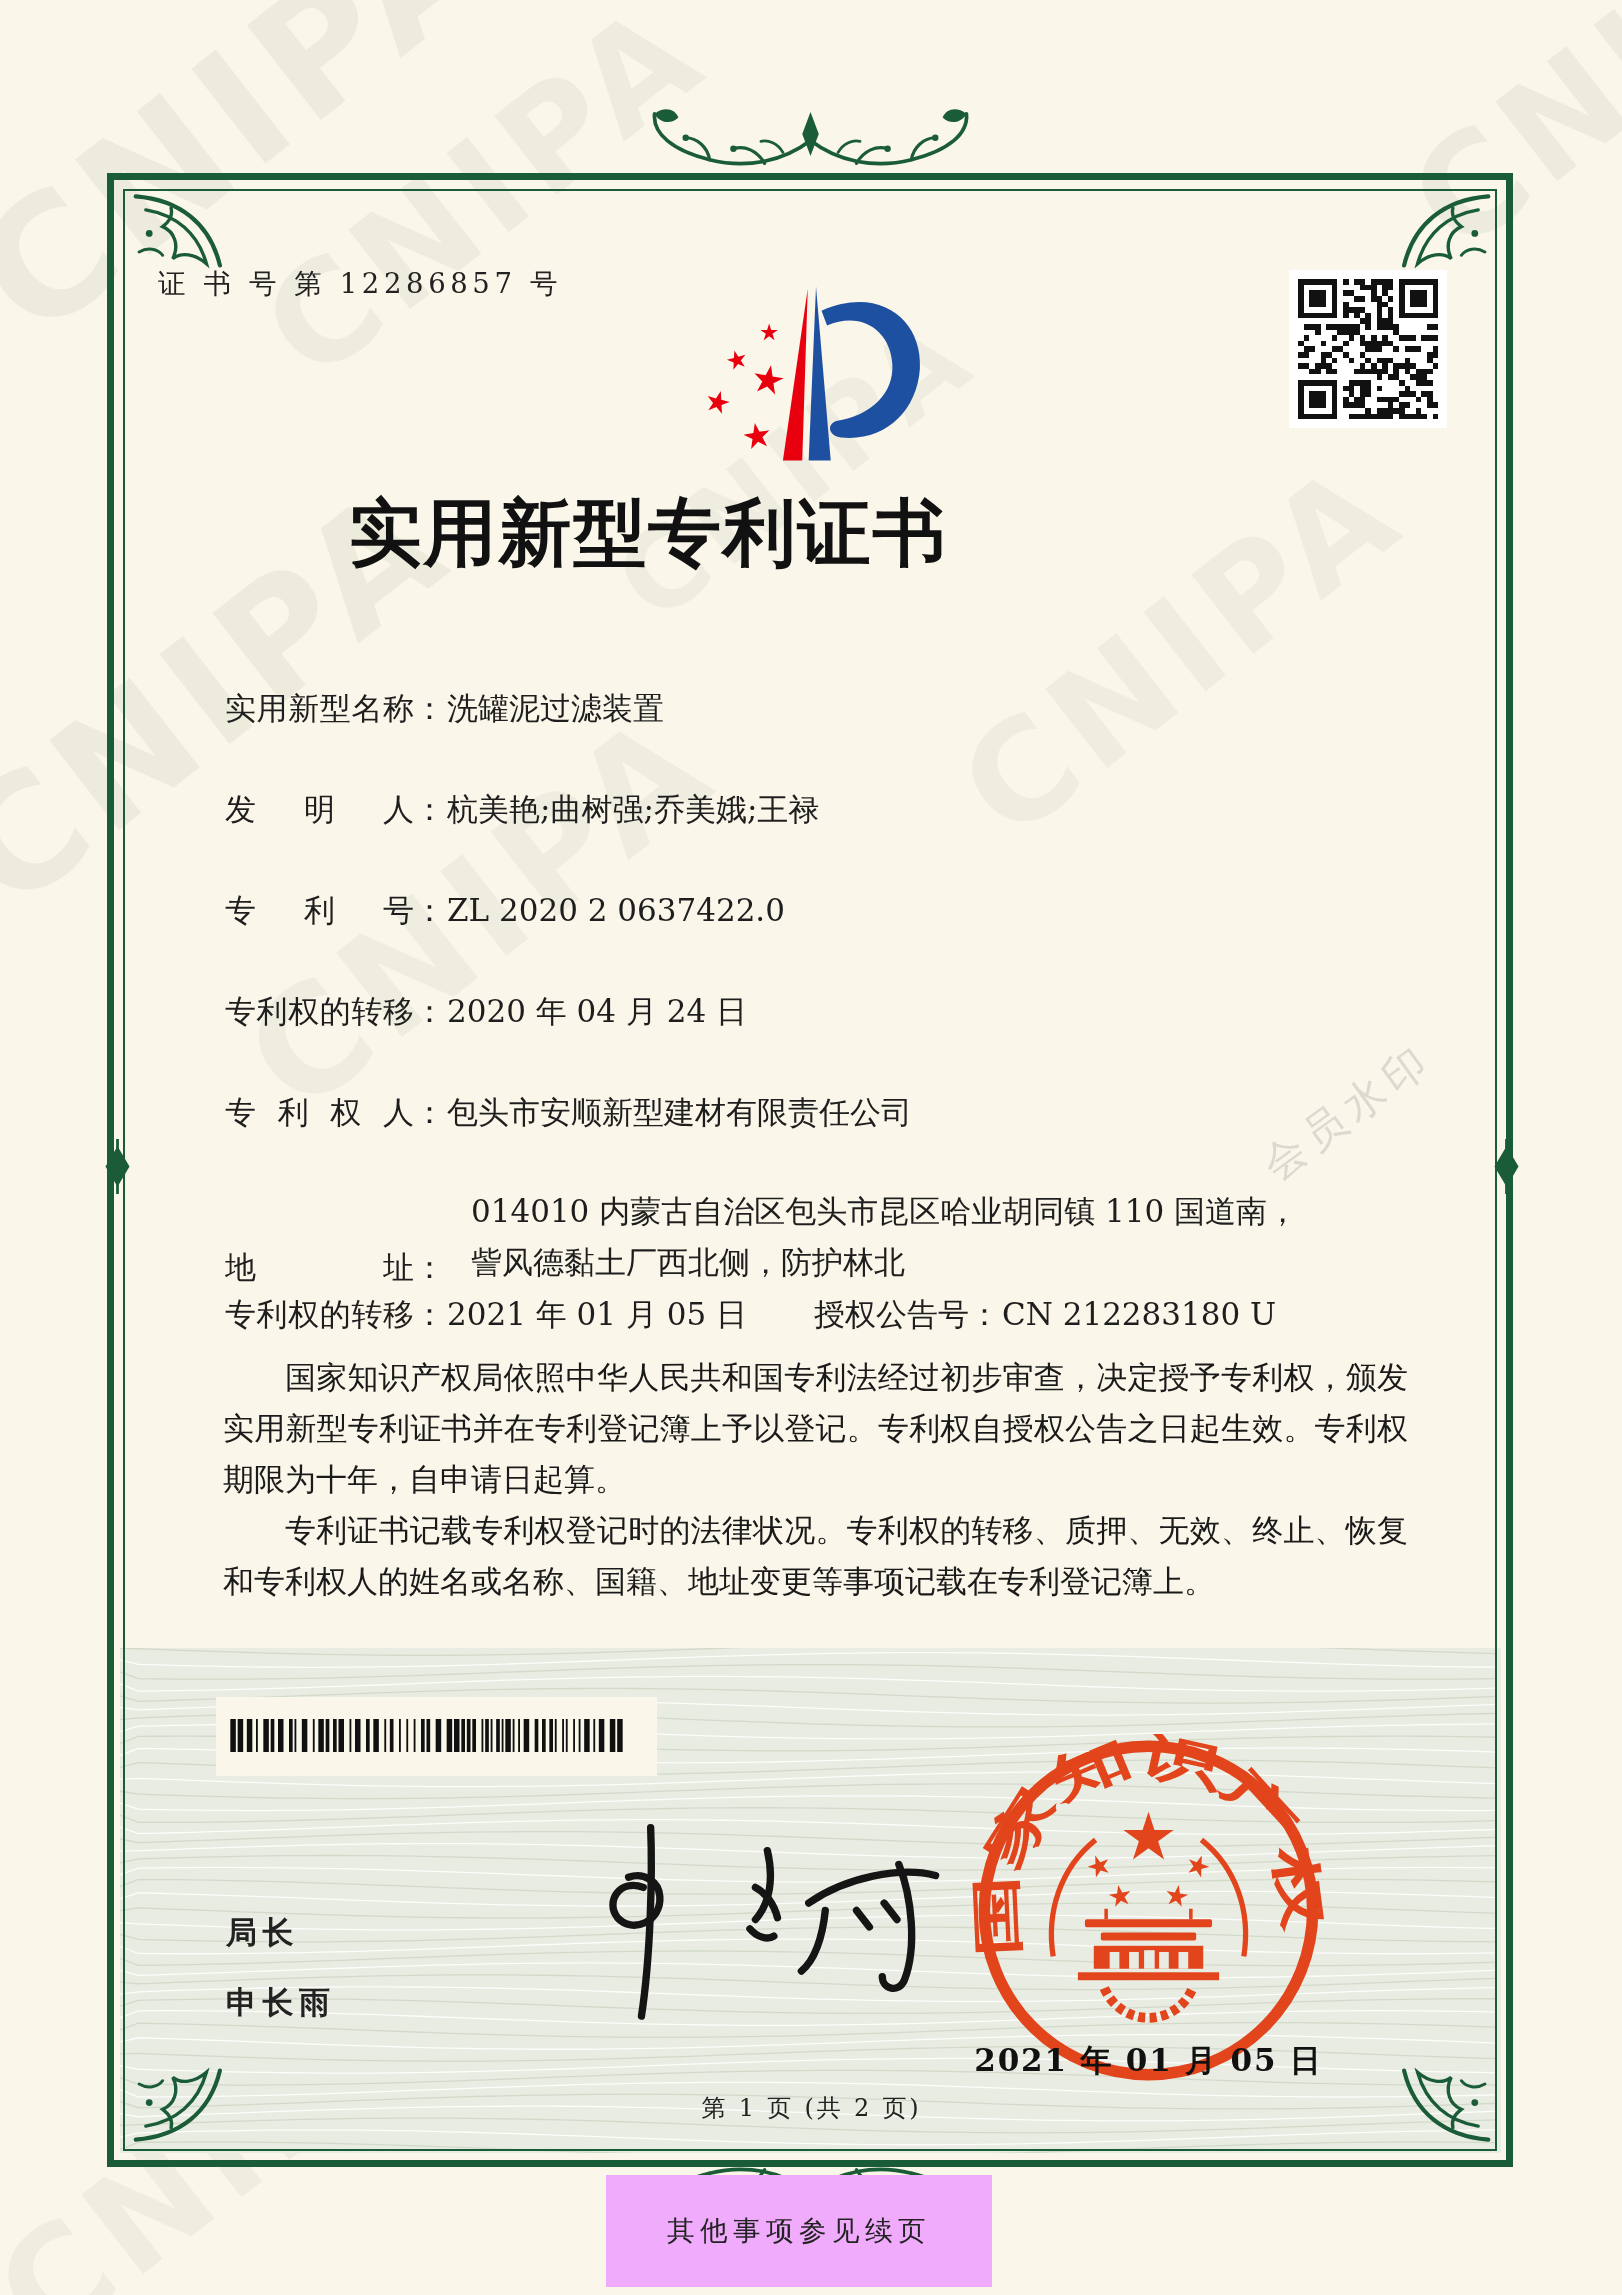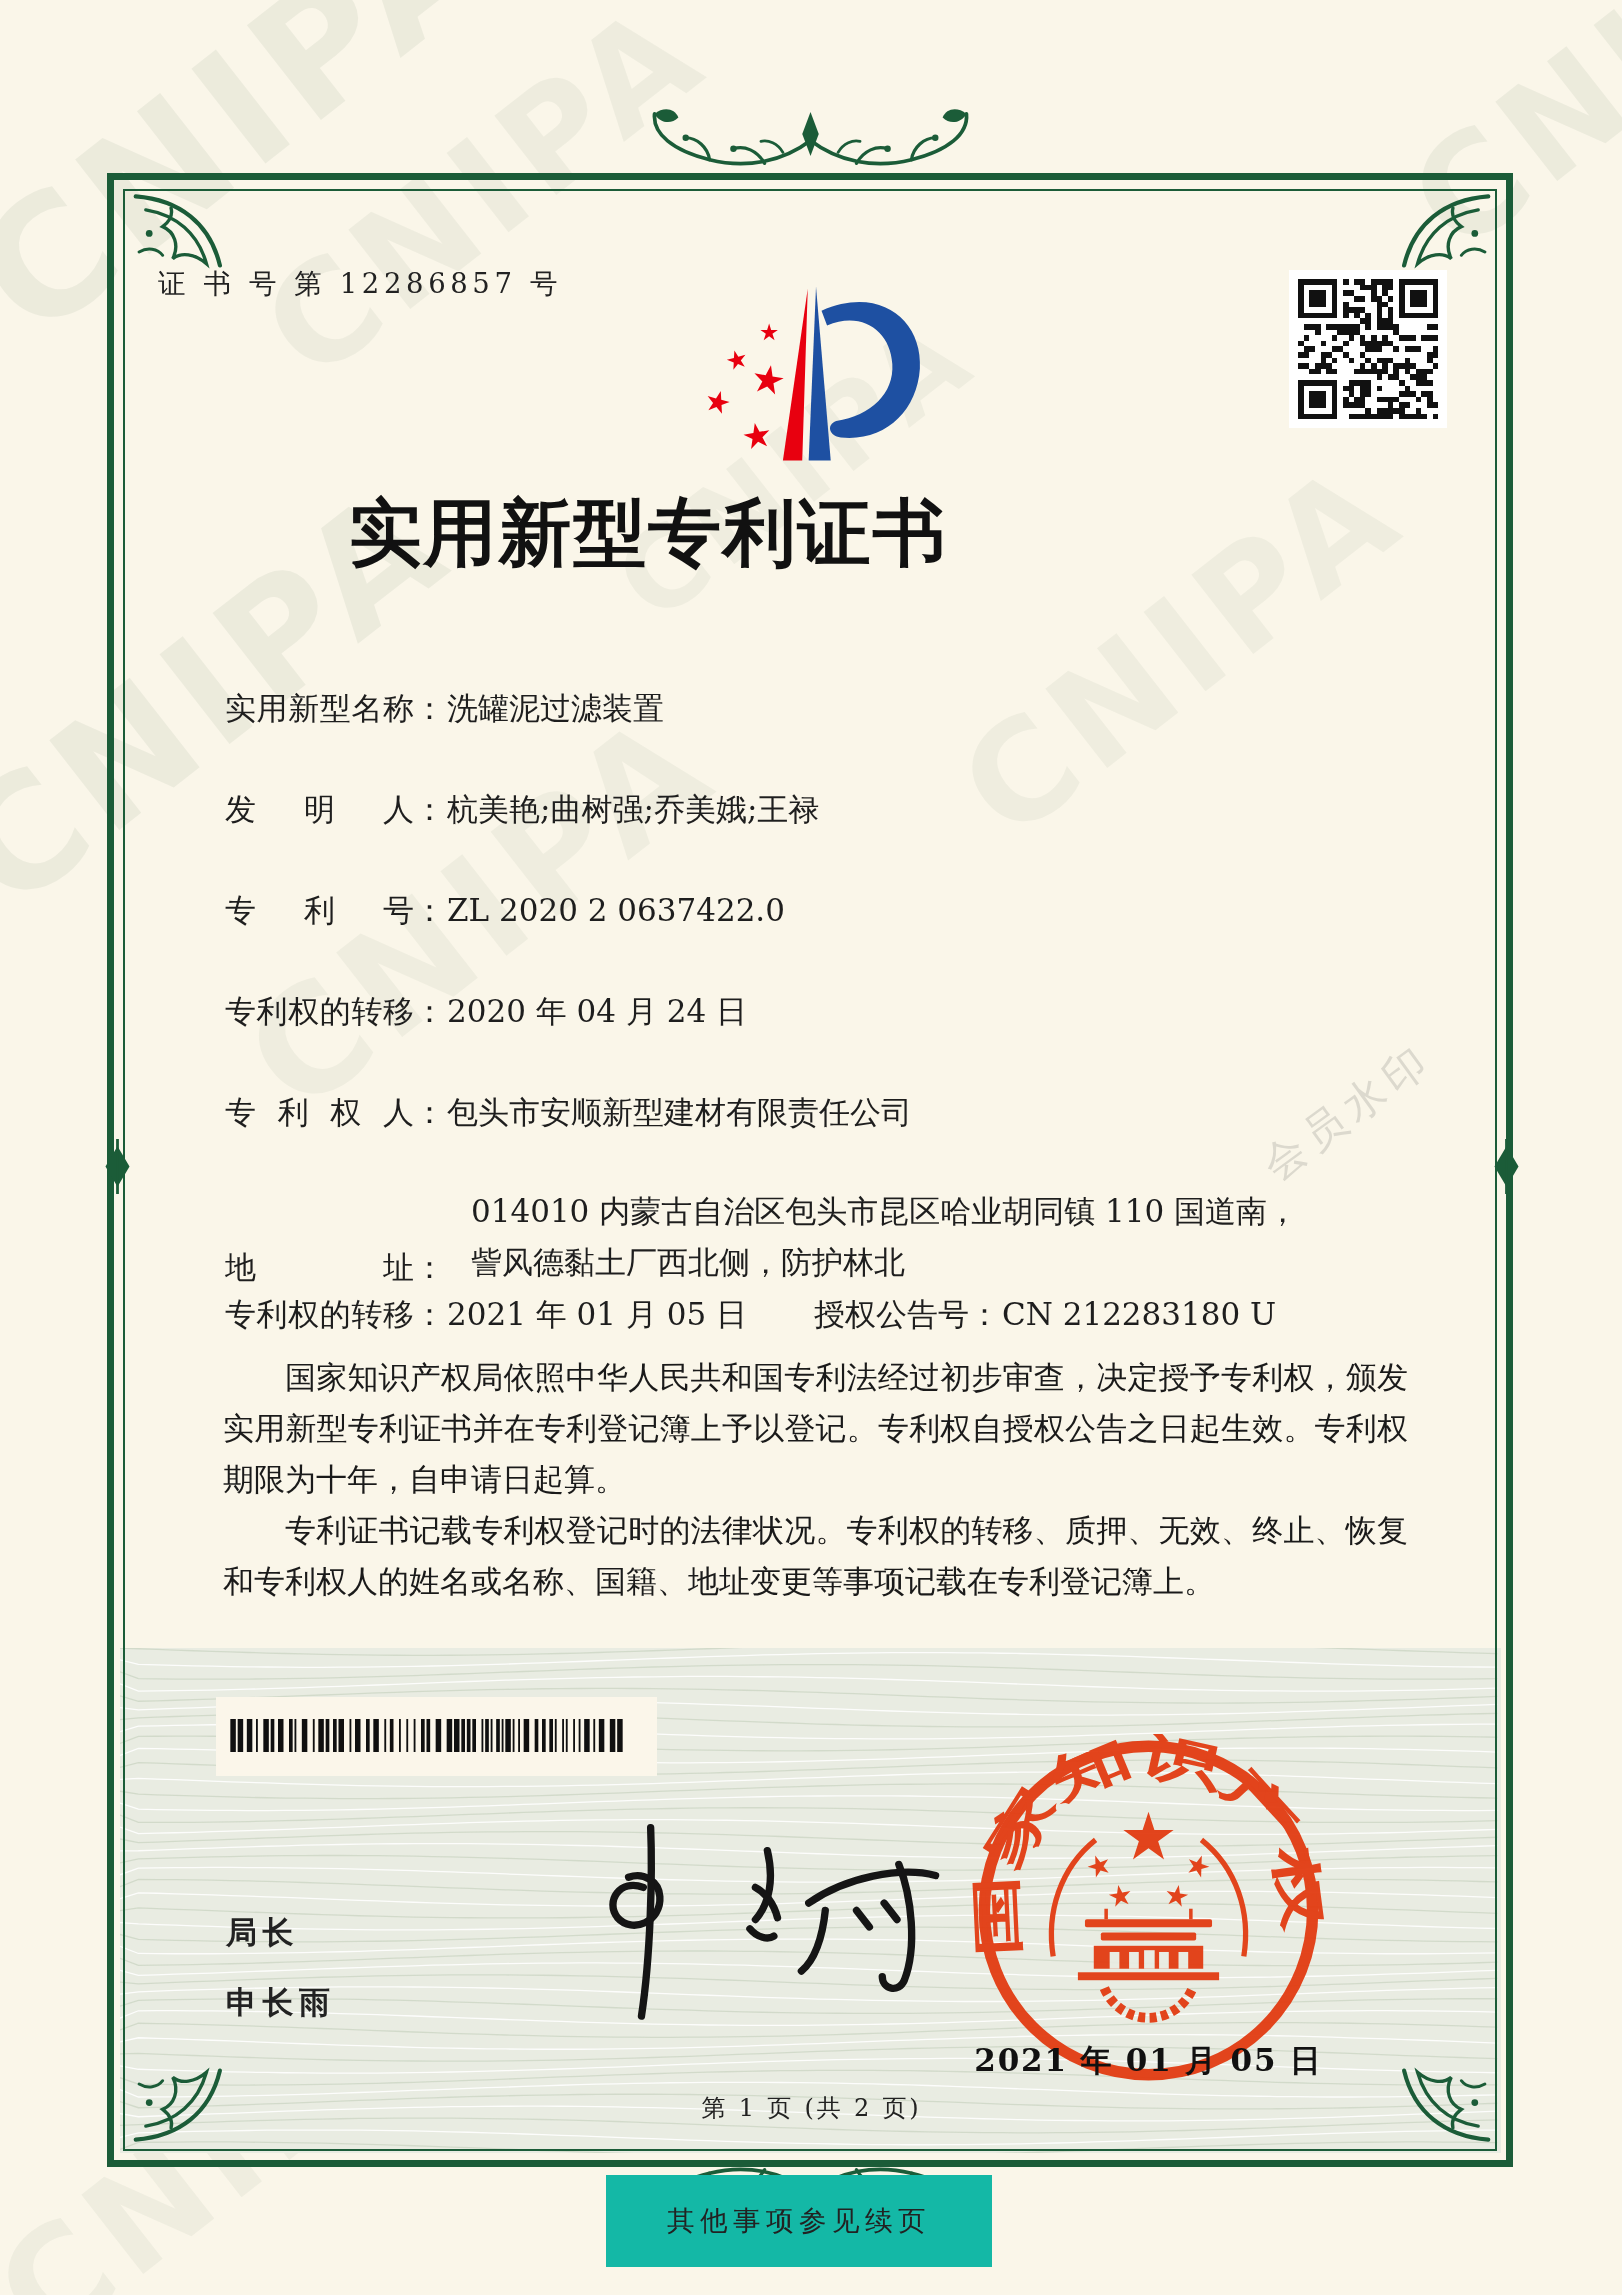--- a/index.html
+++ b/index.html
@@ -47,22 +47,22 @@
   .signoff { position:absolute; left:226px; font-size:31px; font-weight:bold;
              font-family:"DejaVu Sans", sans-serif; letter-spacing:5.5px; color:#222; }
 
   .seal { opacity:.94; }
   .sealdate { left:939px; top:2040px; width:419px; text-align:center; font-size:31px;
               letter-spacing:1.8px; color:#111; font-weight:bold; }
 
   .pagefooter { left:0; top:2092px; width:1623px; text-align:center; font-size:24px;
                 letter-spacing:2.8px; color:#222; }
 
-  .contnote-box { position:absolute; left:606px; top:2175px; width:386px; height:92px;
-                  background:#14b8a6; display:flex; align-items:center; justify-content:center; }
+  .contnote-box { position:absolute; left:606px; top:2175px; width:386px; height:112px;
+                  background:#f0abfc; display:flex; align-items:center; justify-content:center; }
   .contnote { font-size:27.5px; letter-spacing:5.5px; color:#222; }
 
   .orn { position:absolute; pointer-events:none; }
   svg text { font-family:"DejaVu Serif", serif; }
 </style>
 </head>
 <body>
 
 <div class="page">
 

